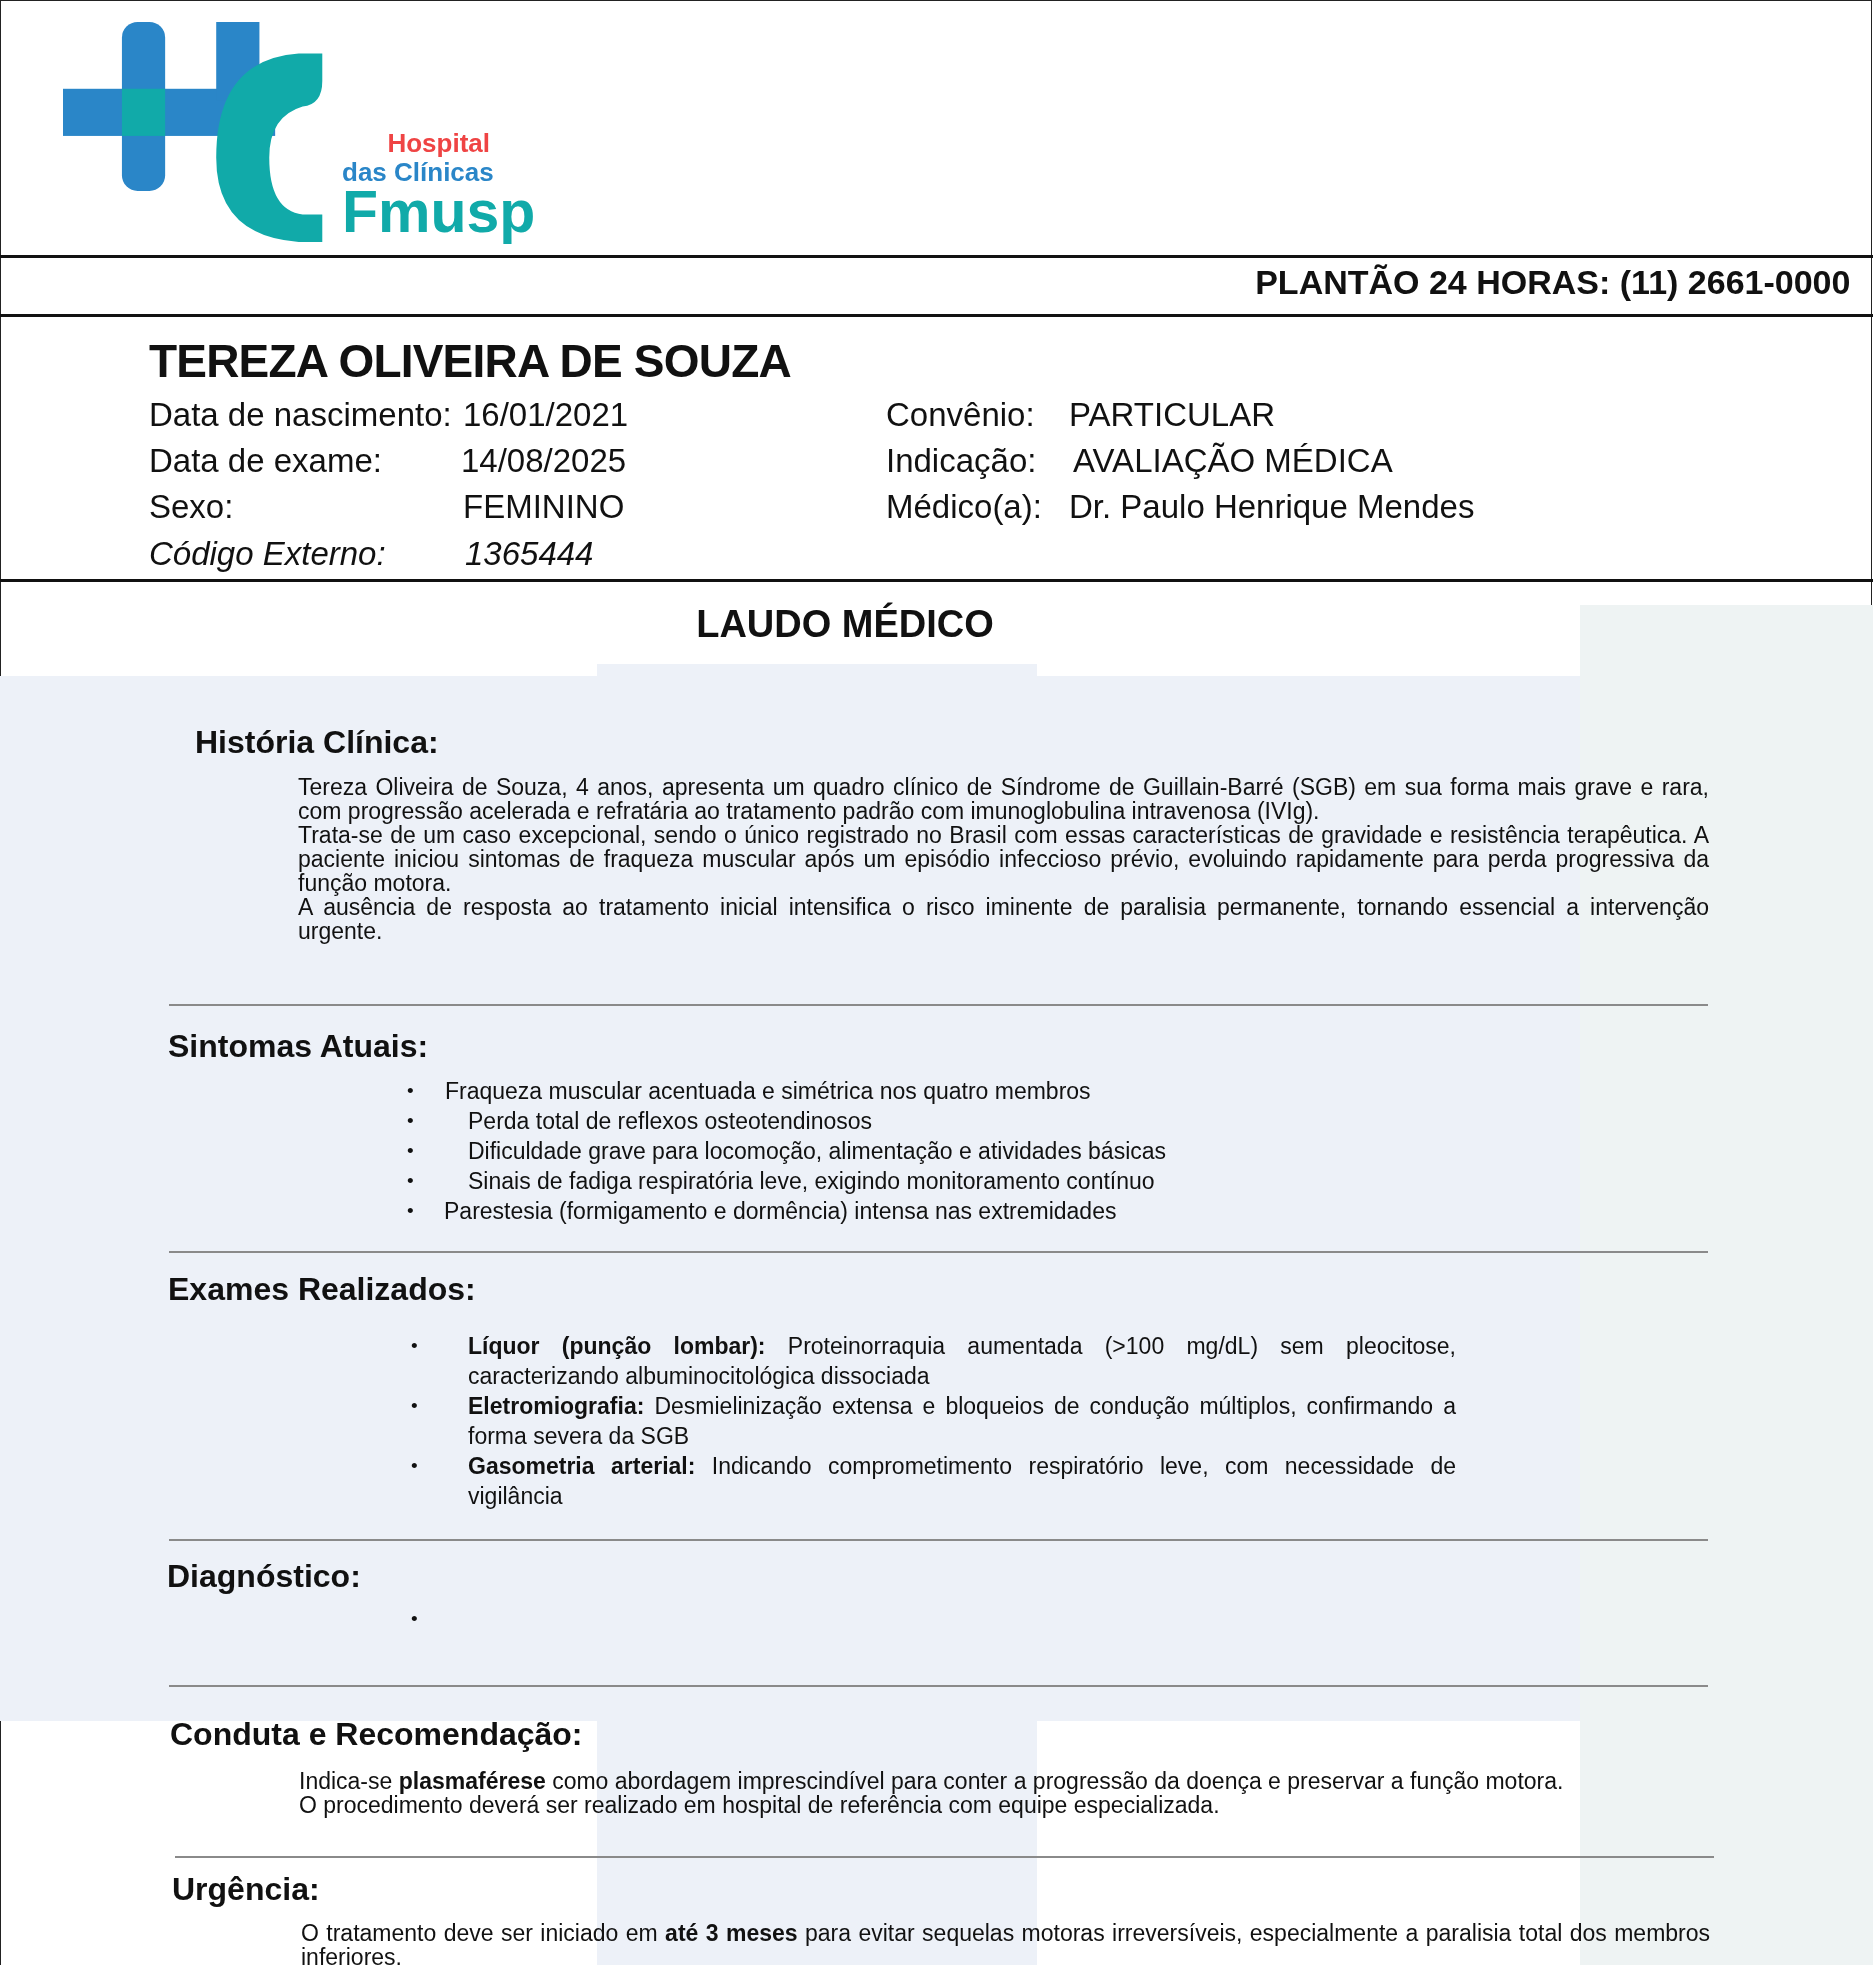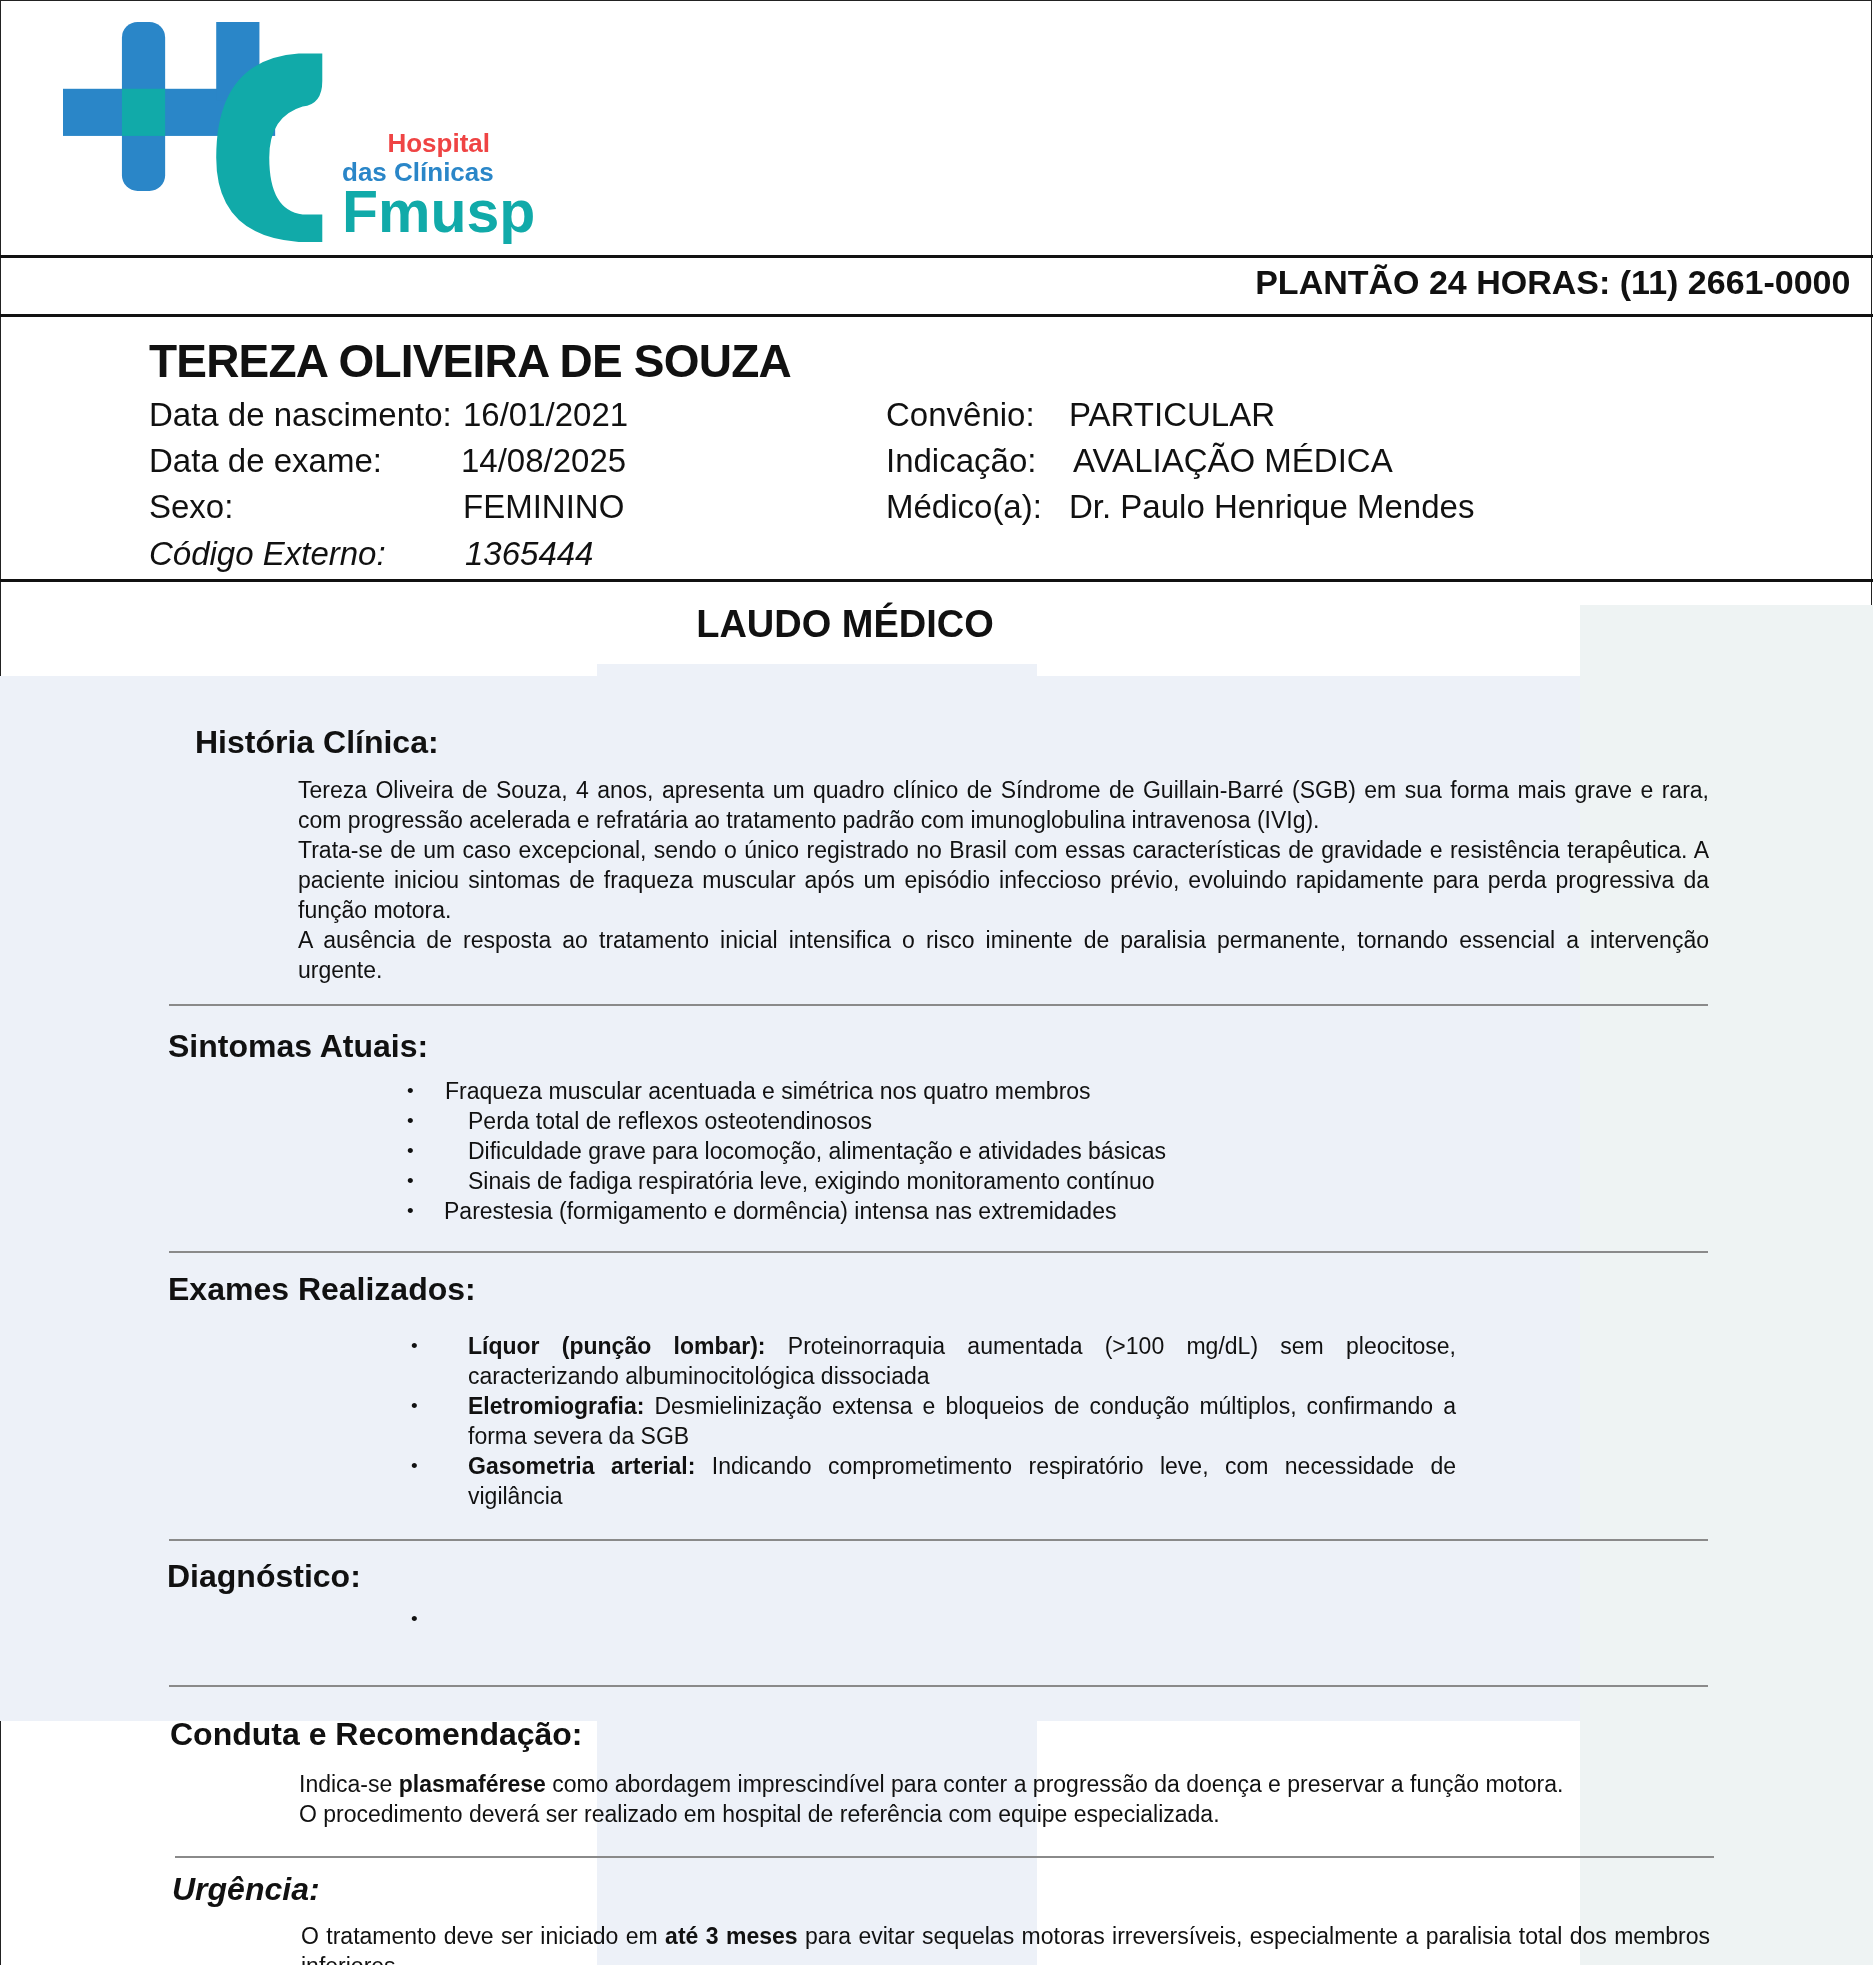--- a/index.html
+++ b/index.html
@@ -18,21 +18,21 @@
   .logo-text .l3{font-size:59px;font-weight:bold;color:#11aaa9;margin-top:-2.4px;}
   
   .hline{position:absolute;left:0;width:1874px;background:#111;}
   .plantao{position:absolute;right:23.6px;top:263px;font-size:34px;font-weight:bold;}
   .patient-name{position:absolute;left:149px;top:334px;font-size:46px;font-weight:bold;letter-spacing:-0.8px;}
   .info{position:absolute;font-size:33px;}
   .lbl{position:absolute;}
   
   .title{position:absolute;left:0;width:1690px;text-align:center;top:603px;font-size:38px;font-weight:bold;}
   .sec-h{position:absolute;font-size:32px;font-weight:bold;}
-  .para{position:absolute;font-size:23px;line-height:30px;text-align:justify;}
+  .para{position:absolute;font-size:23px;line-height:24px;text-align:justify;}
   .sep{position:absolute;height:2px;background:#8a8a8a;}
   ul.bl{position:absolute;margin:0;padding:0;list-style:none;font-size:23px;line-height:30px;}
   ul.bl li{position:relative;padding-left:0;}
   ul.bl li .dot{position:absolute;font-size:19px;}
   b{font-weight:bold;}
 </style>
 </head>
 <body>
 
 <div class="page"></div>
@@ -128,17 +128,17 @@
 </ul>
 <div class="sep" style="left:169px;top:1685px;width:1539px;"></div>
 
 <div class="sec-h" style="left:170px;top:1716px;">Conduta e Recomendação:</div>
 <div class="para" style="left:299px;top:1769px;width:1415px;text-align:left;">
   <div><span>Indica-se</span> <b>plasmaférese</b> <span>como abordagem imprescindível para conter a progressão da doença e preservar a função motora.</span></div>
   <div>O procedimento deverá ser realizado em hospital de referência com equipe especializada.</div>
 </div>
 <div class="sep" style="left:175px;top:1856px;width:1539px;"></div>
 
-<div class="sec-h" style="left:172px;top:1871px;font-style:italic;">Urgência:</div>
+<div class="sec-h" style="left:172px;top:1871px;">Urgência:</div>
 <div class="para" style="left:301px;top:1921px;width:1409px;">
   <span>O tratamento deve ser iniciado em</span> <b>até 3 meses</b> <span>para evitar sequelas motoras irreversíveis, especialmente a paralisia total dos membros inferiores.</span>
 </div>
 
 
 </body></html>

